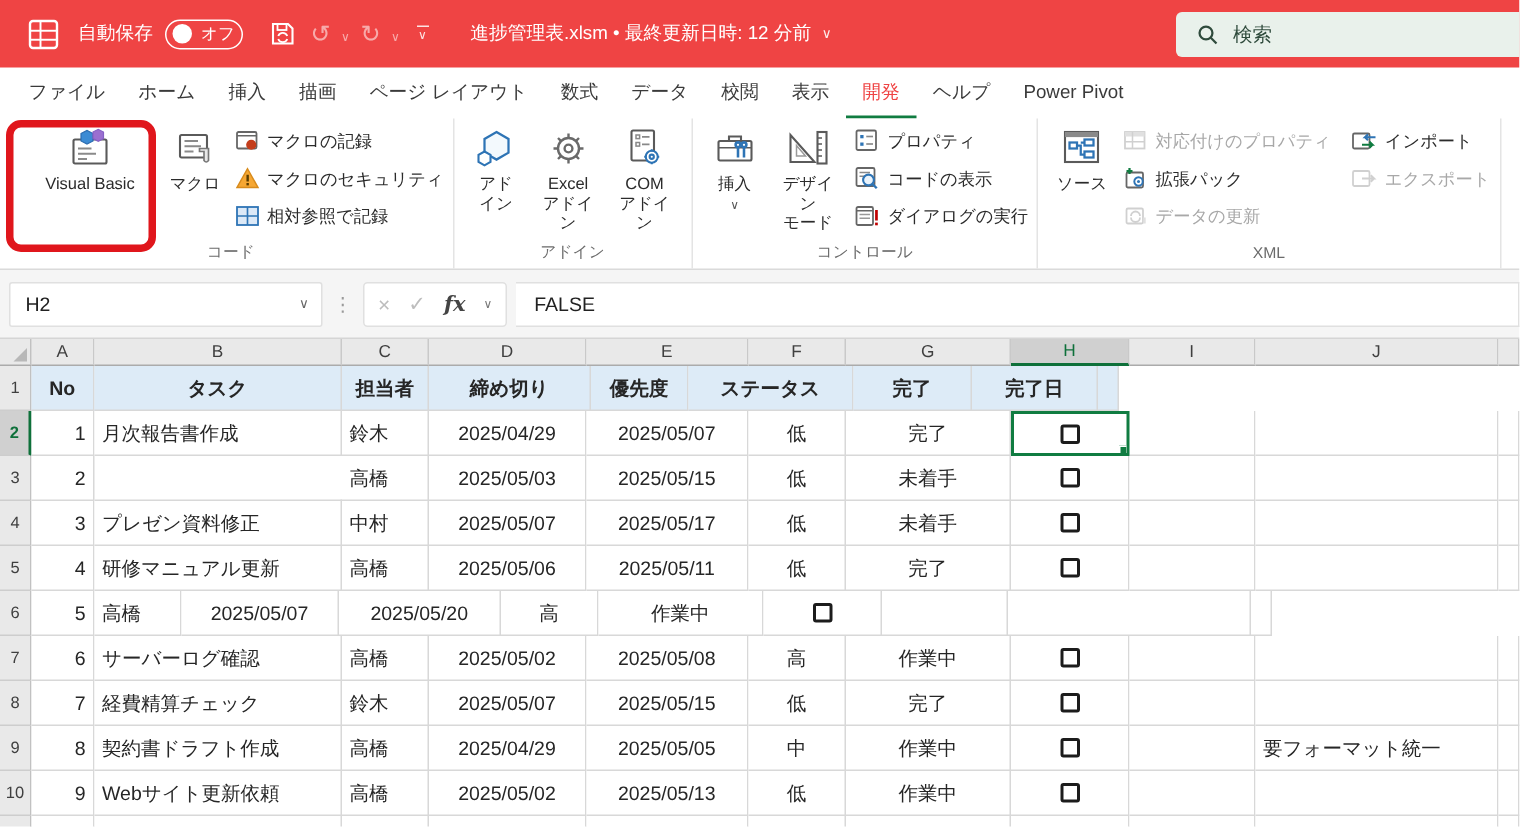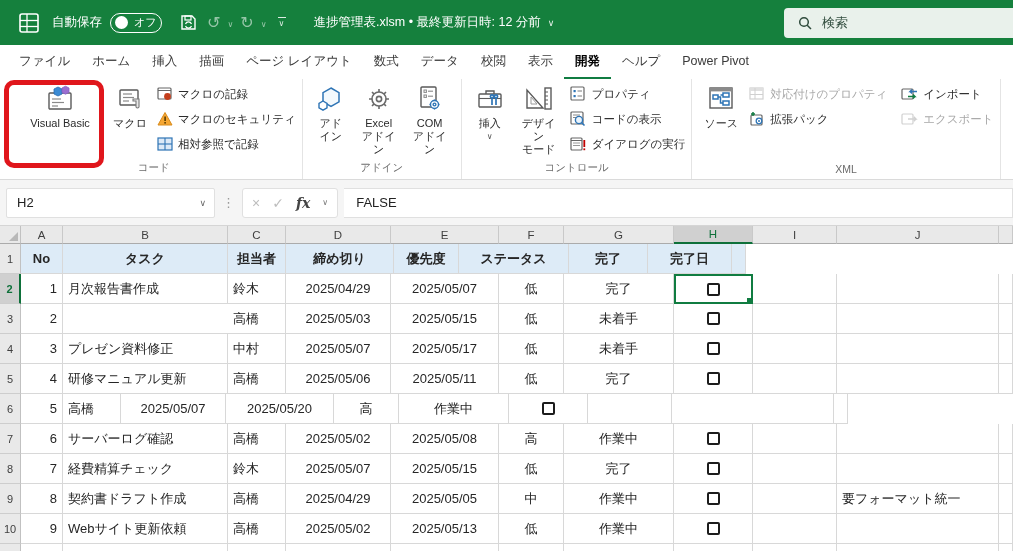--- a/index.html
+++ b/index.html
@@ -1,40 +1,40 @@
 <!DOCTYPE html>
 <html><head>
 <meta charset="utf-8">
 <style>
   * { margin:0; padding:0; box-sizing:border-box; }
   html,body { width:1013px; height:551px; overflow:hidden; }
   body { position:relative; background:#fff; font-family:"Liberation Sans","DejaVu Sans",sans-serif; color:#262626; }
 
   
-  .titlebar { height:45px; background:#15803d; display:flex; align-items:center; color:#fff; position:relative; }
+  .titlebar { height:45px; background:#ef4444; display:flex; align-items:center; color:#fff; position:relative; }
   .app-icon { width:22px; height:22px; margin:0 12px 0 18px; flex:0 0 auto; }
   .autosave { display:flex; align-items:center; gap:8px; font-size:12.5px; }
   .toggle { width:52px; height:20px; border:1.5px solid #fff; border-radius:10px; display:flex; align-items:center; padding:0 4px; gap:6px; }
   .toggle .knob { width:13px; height:13px; background:#fff; border-radius:50%; }
   .toggle .state { font-size:11px; }
   .qat { display:flex; align-items:center; margin-left:14px; gap:2px; }
   .qat-btn { height:28px; display:flex; align-items:center; justify-content:center; padding:0 4px; font-size:16px; }
   .qat-chev { font-size:8px; opacity:.75; padding:0 1px; align-self:center; margin-top:4px; }
   .dim { opacity:.55; }
   .overflow-btn { display:flex; flex-direction:column; align-items:center; margin-left:8px; }
   .overflow-btn .bar { width:8px; height:1.5px; background:#fff; opacity:.85; margin-bottom:1px; }
   .overflow-btn .chev { font-size:8px; opacity:.85; }
   .doc-title { margin-left:28px; font-size:12.5px; white-space:nowrap; display:flex; align-items:center; gap:7px; }
   .doc-title .chev { font-size:9px; opacity:.9; }
   .searchbox { position:absolute; left:784px; top:8px; width:240px; height:30px; background:#E9F1EB; border-radius:4px; display:flex; align-items:center; padding-left:14px; gap:10px; color:#2F4B3C; font-size:13px; }
 
   
   .tabsrow { height:34px; background:#fff; display:flex; align-items:stretch; padding-left:8px; }
   .tab { display:flex; align-items:center; padding:0 11px; font-size:12.5px; color:#3a3a3a; border-bottom:2.5px solid transparent; white-space:nowrap; }
-  .tab.active { font-weight:bold; color:#000000; border-bottom-color:#107C41; }
+  .tab.active { font-weight:normal; color:#ef4444; border-bottom-color:#107C41; }
 
   
   .ribbon { height:101px; background:#fff; border-bottom:1px solid #DADADA; display:flex; position:relative; padding-left:6px; }
   .rgroup { display:flex; flex-direction:column; border-right:1px solid #E4E4E4; padding:1px 6px 0 6px; }
   .rg-body { flex:1; display:flex; align-items:flex-start; }
   .rg-label { text-align:center; font-size:10.5px; color:#6b6b6b; padding:1px 0 4px; }
   .bigbtn { display:flex; flex-direction:column; align-items:center; text-align:center; padding:3px 5px 2px; font-size:11px; color:#2b2b2b; line-height:1.18; border-radius:3px; }
   .bigbtn .bicon { height:32px; display:flex; align-items:center; justify-content:center; margin-bottom:2px; }
   .blabel { display:flex; flex-direction:column; align-items:center; }
   .chev-s { font-size:8px; color:#555; margin-top:2px; }
@@ -372,20 +372,30 @@
           <span class="sicon">
             <svg width="16" height="16" viewBox="0 0 16 16">
               <rect x="2" y="4" width="11" height="10" rx="1" fill="#fff" stroke="#666" stroke-width="1.2"></rect>
               <path d="M4 1 v4 M2 3 h4" stroke="#107C41" stroke-width="1.5"></path>
               <circle cx="10" cy="10" r="2.8" fill="#fff" stroke="#2E74B5" stroke-width="1.3"></circle>
               <circle cx="10" cy="10" r="1" fill="#2E74B5"></circle>
             </svg>
           </span>
           <span>拡張パック</span>
         </div>
+        <div class="smallbtn disabled">
+          <span class="sicon">
+            <svg width="16" height="16" viewBox="0 0 16 16">
+              <rect x="2" y="3" width="11" height="10" rx="1" fill="#fff" stroke="#999" stroke-width="1.2"></rect>
+              <path d="M5 8 a3 3 0 0 1 6 0 m0 1 a3 3 0 0 1 -6 0" fill="none" stroke="#999" stroke-width="1.2"></path>
+              <rect x="13.2" y="9" width="1.6" height="4" fill="#bbb"></rect>
+            </svg>
+          </span>
+          <span>データの更新</span>
+        </div>
       </div>
       <div class="smallcol" style="margin-left:14px;">
         <div class="smallbtn">
           <span class="sicon">
             <svg width="17" height="16" viewBox="0 0 17 16">
               <rect x="1" y="3" width="11" height="10" rx="1" fill="#fff" stroke="#666" stroke-width="1.2"></rect>
               <path d="M16 5.5 h-7 l2 -2 m-2 2 l2 2" fill="none" stroke="#2E74B5" stroke-width="1.4"></path>
               <path d="M7 10.5 h7 l-2 -2 m2 2 l-2 2" fill="none" stroke="#107C41" stroke-width="1.4"></path>
             </svg>
           </span>

